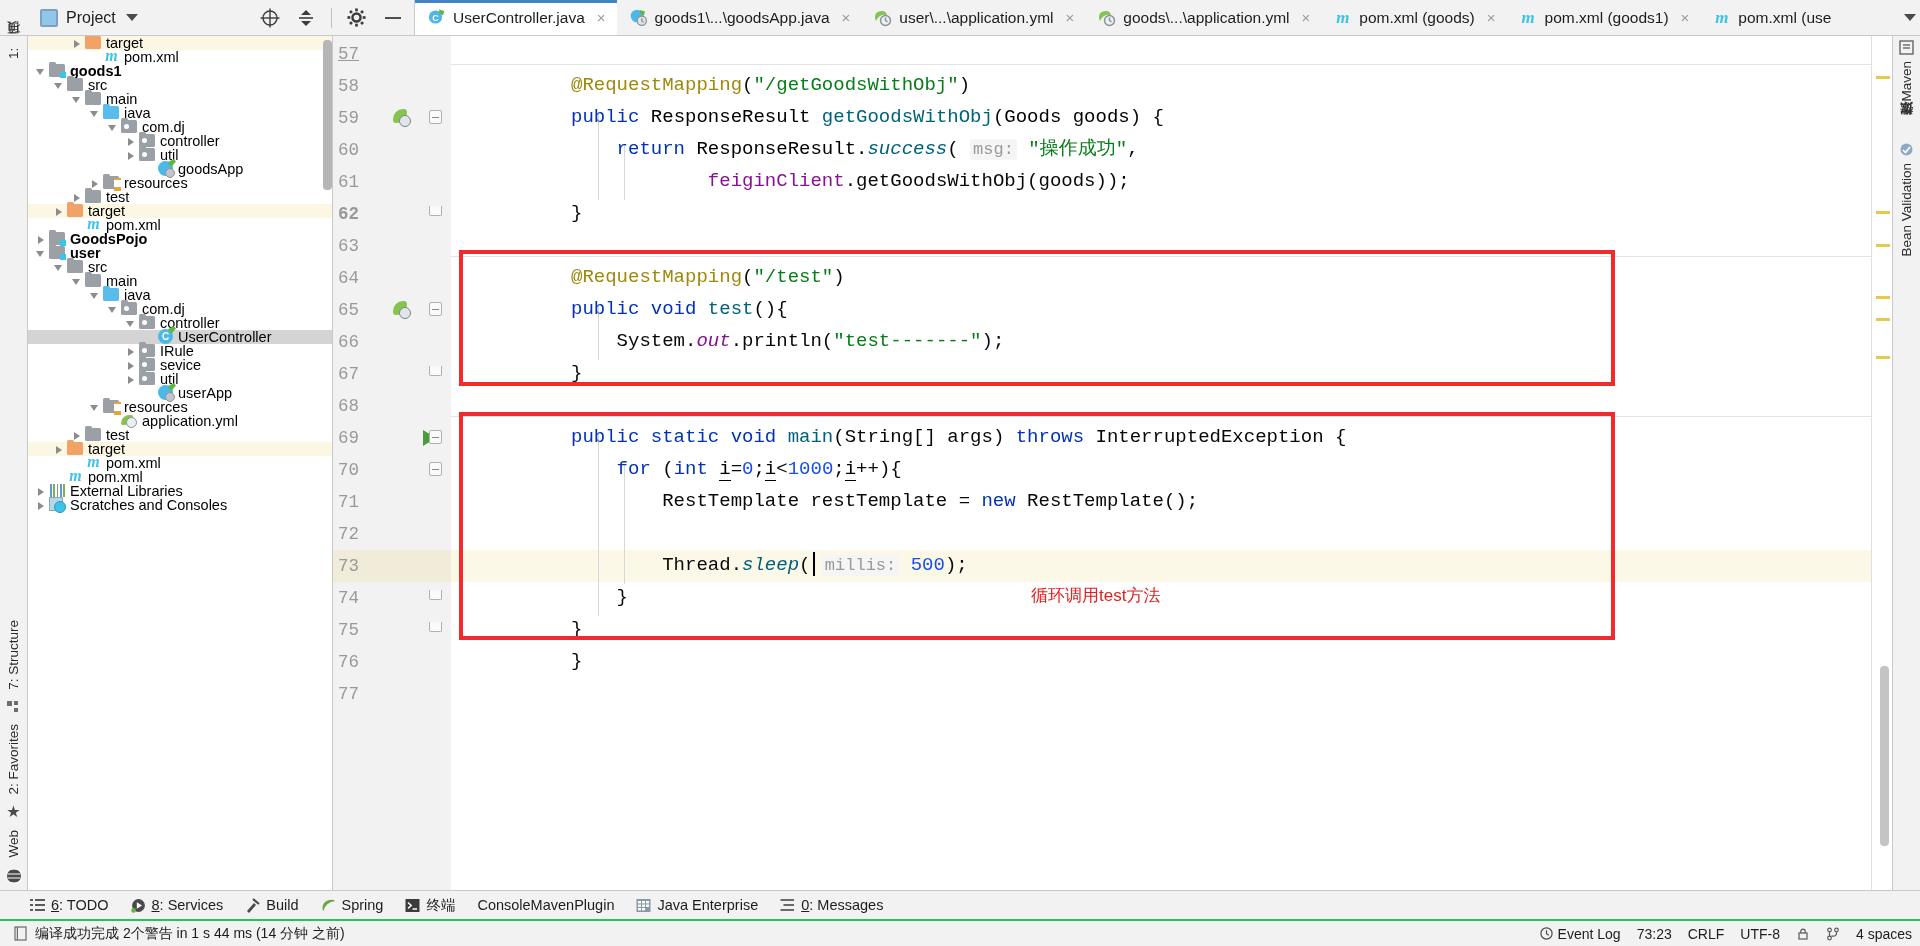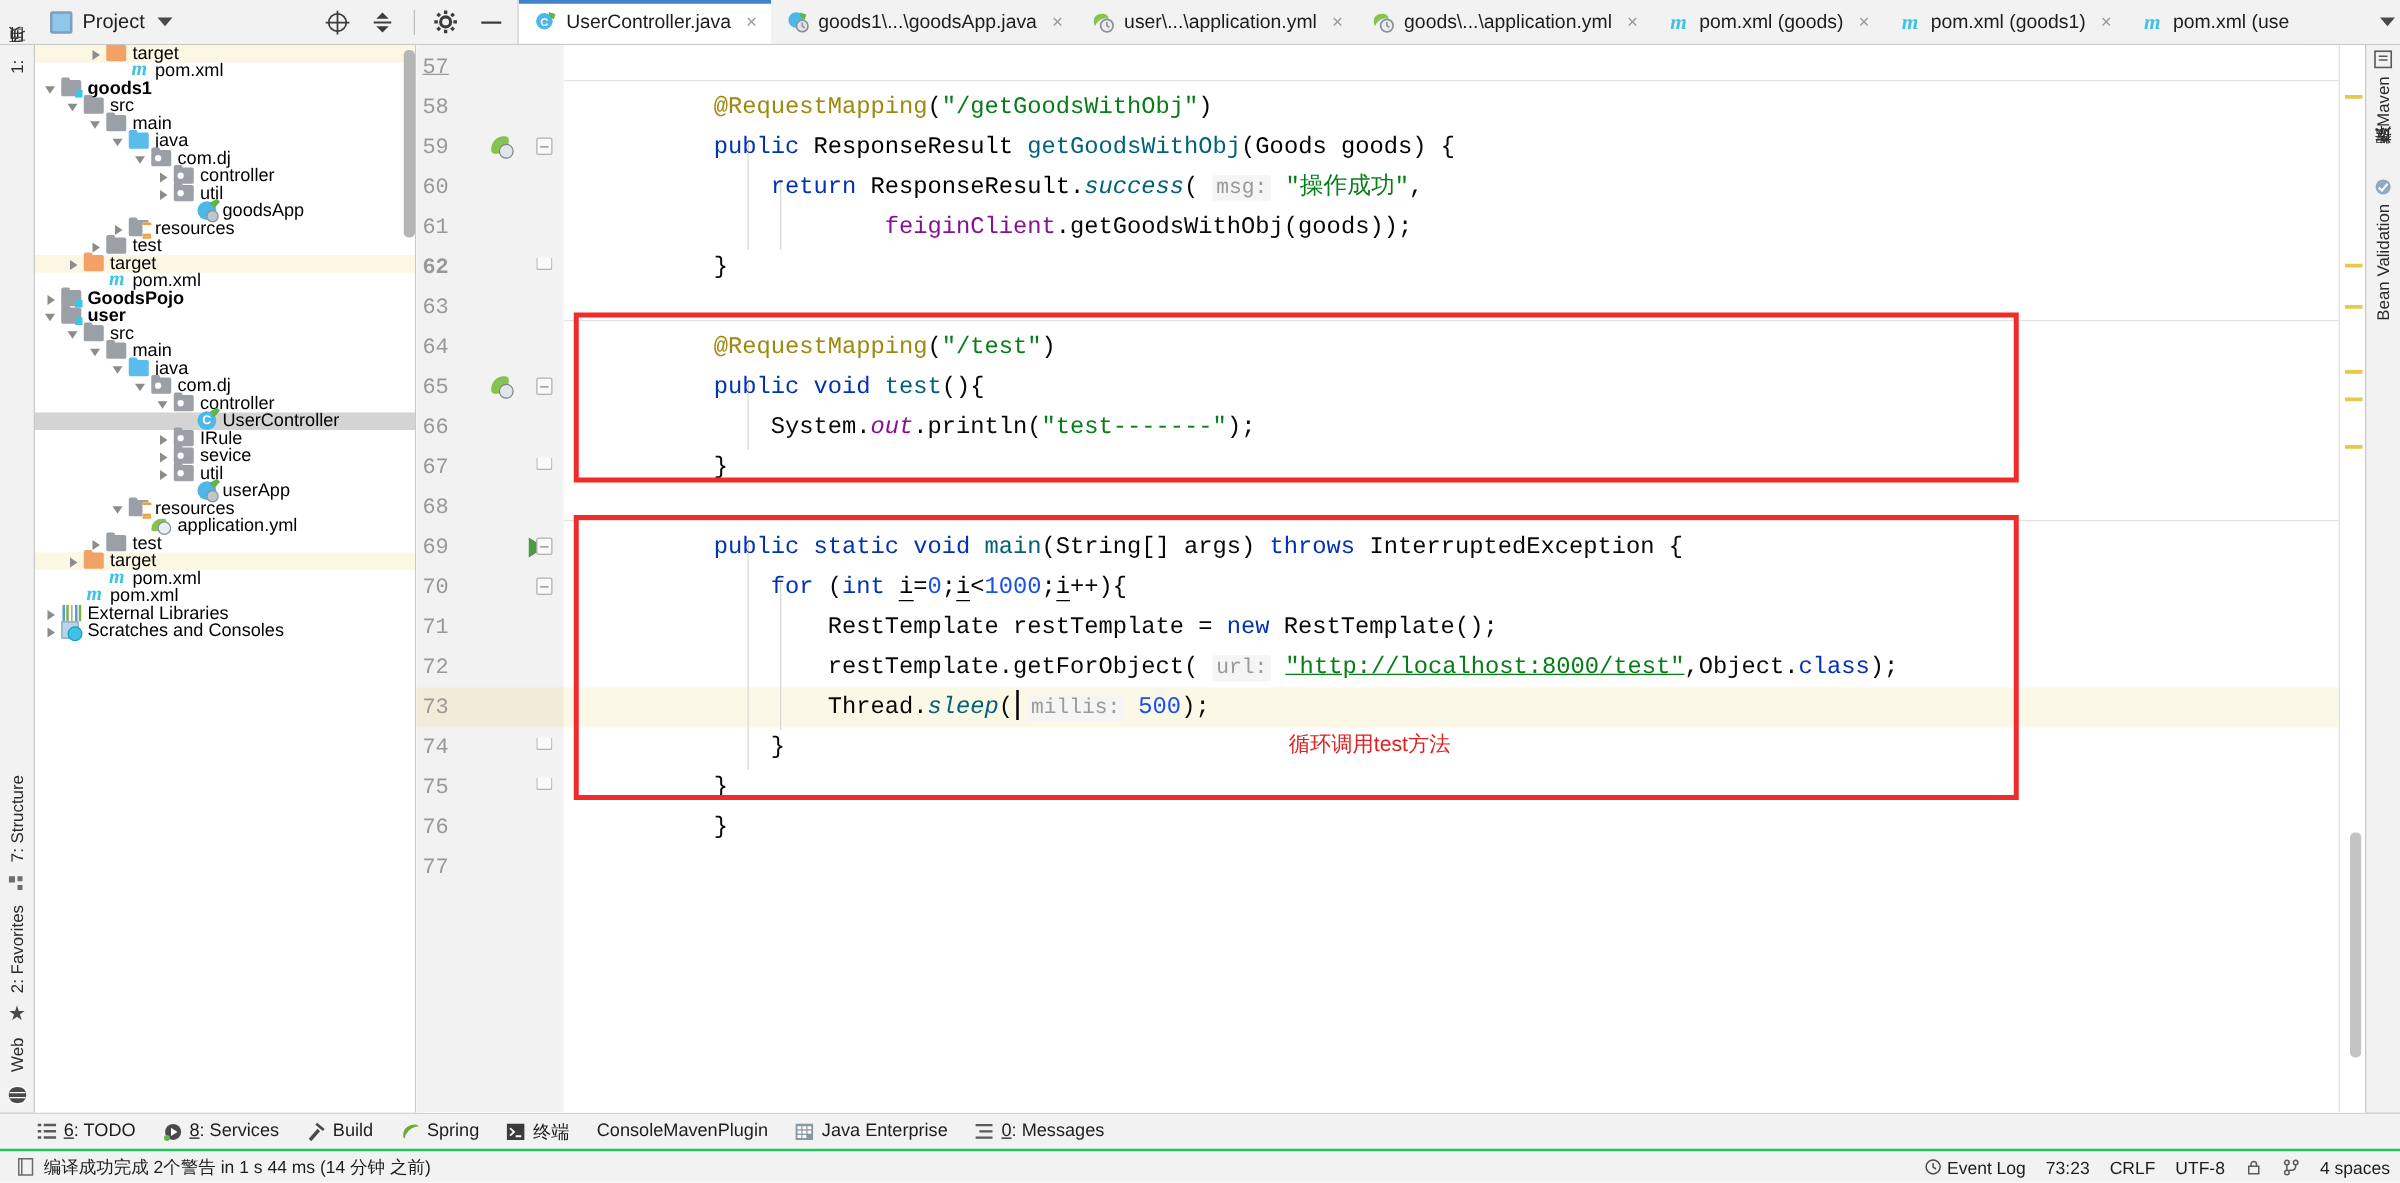--- a/index.html
+++ b/index.html
@@ -814,21 +814,20 @@
             <div class="cline" style="top: 168px; left: 120px;"><span class="pln">}</span></div>
             <div class="cline" style="top: 200px; left: 120px;"></div>
             <div class="cline" style="top: 232px; left: 120px;"><span class="ann">@RequestMapping</span><span class="pln">(</span><span class="str">"/test"</span><span class="pln">)</span></div>
             <div class="cline" style="top: 264px; left: 120px;"><span class="kw">public void </span><span class="fn">test</span><span class="pln">(){</span></div>
             <div class="cline" style="top: 296px; left: 120px;"><span class="pln">    System.</span><span class="sfld">out</span><span class="pln">.println(</span><span class="str">"test-------"</span><span class="pln">);</span></div>
             <div class="cline" style="top: 328px; left: 120px;"><span class="pln">}</span></div>
             <div class="cline" style="top: 360px; left: 120px;"></div>
             <div class="cline" style="top: 392px; left: 120px;"><span class="kw">public static void </span><span class="fn">main</span><span class="pln">(String[] args) </span><span class="kw">throws </span><span class="pln">InterruptedException {</span></div>
             <div class="cline" style="top: 424px; left: 120px;"><span class="kw">    for </span><span class="pln">(</span><span class="kw">int </span><span class="ulv">i</span><span class="pln">=</span><span class="num">0</span><span class="pln">;</span><span class="ulv">i</span><span class="pln">&lt;</span><span class="num">1000</span><span class="pln">;</span><span class="ulv">i</span><span class="pln">++){</span></div>
             <div class="cline" style="top: 456px; left: 120px;"><span class="pln">        RestTemplate restTemplate = </span><span class="kw">new </span><span class="pln">RestTemplate();</span></div>
-            <div class="cline" style="top: 488px; left: 120px;"><span class="pln">        restTemplate.getForObject( </span><span class="hint" style="padding: 1px 3px; border-radius: 2px;">url:</span><span class="pln"> </span><span class="lnk">"http://localhost:8000/test"</span><span class="pln">,Object.</span><span class="kw">class</span><span class="pln">);</span></div>
             <div class="cline" style="top: 520px; left: 120px;"><span class="pln">        Thread.</span><span class="smth">sleep</span><span class="pln">( </span><span class="hint" style="padding: 1px 3px; border-radius: 2px;">millis:</span><span class="pln"> </span><span class="num">500</span><span class="pln">);</span></div>
             <div class="cline" style="top: 552px; left: 120px;"><span class="pln">    }</span></div>
             <div class="cline" style="top: 584px; left: 120px;"><span class="pln">}</span></div>
             <div class="cline" style="top: 616px; left: 120px;"><span class="pln">}</span></div>
             <div class="cline" style="top: 648px; left: 120px;"></div>
             <div class="caret-line" style="left: 362px; top: 516px; height: 24px;"></div>
             <div class="redbox" style="left: 8px; top: 214px; width: 1156px; height: 136px;"></div>
             <div class="redbox" style="left: 8px; top: 376px; width: 1156px; height: 228px;"></div>
             <div class="redtext" style="left: 580px; top: 548px;">循环调用test方法</div>
           </div>

